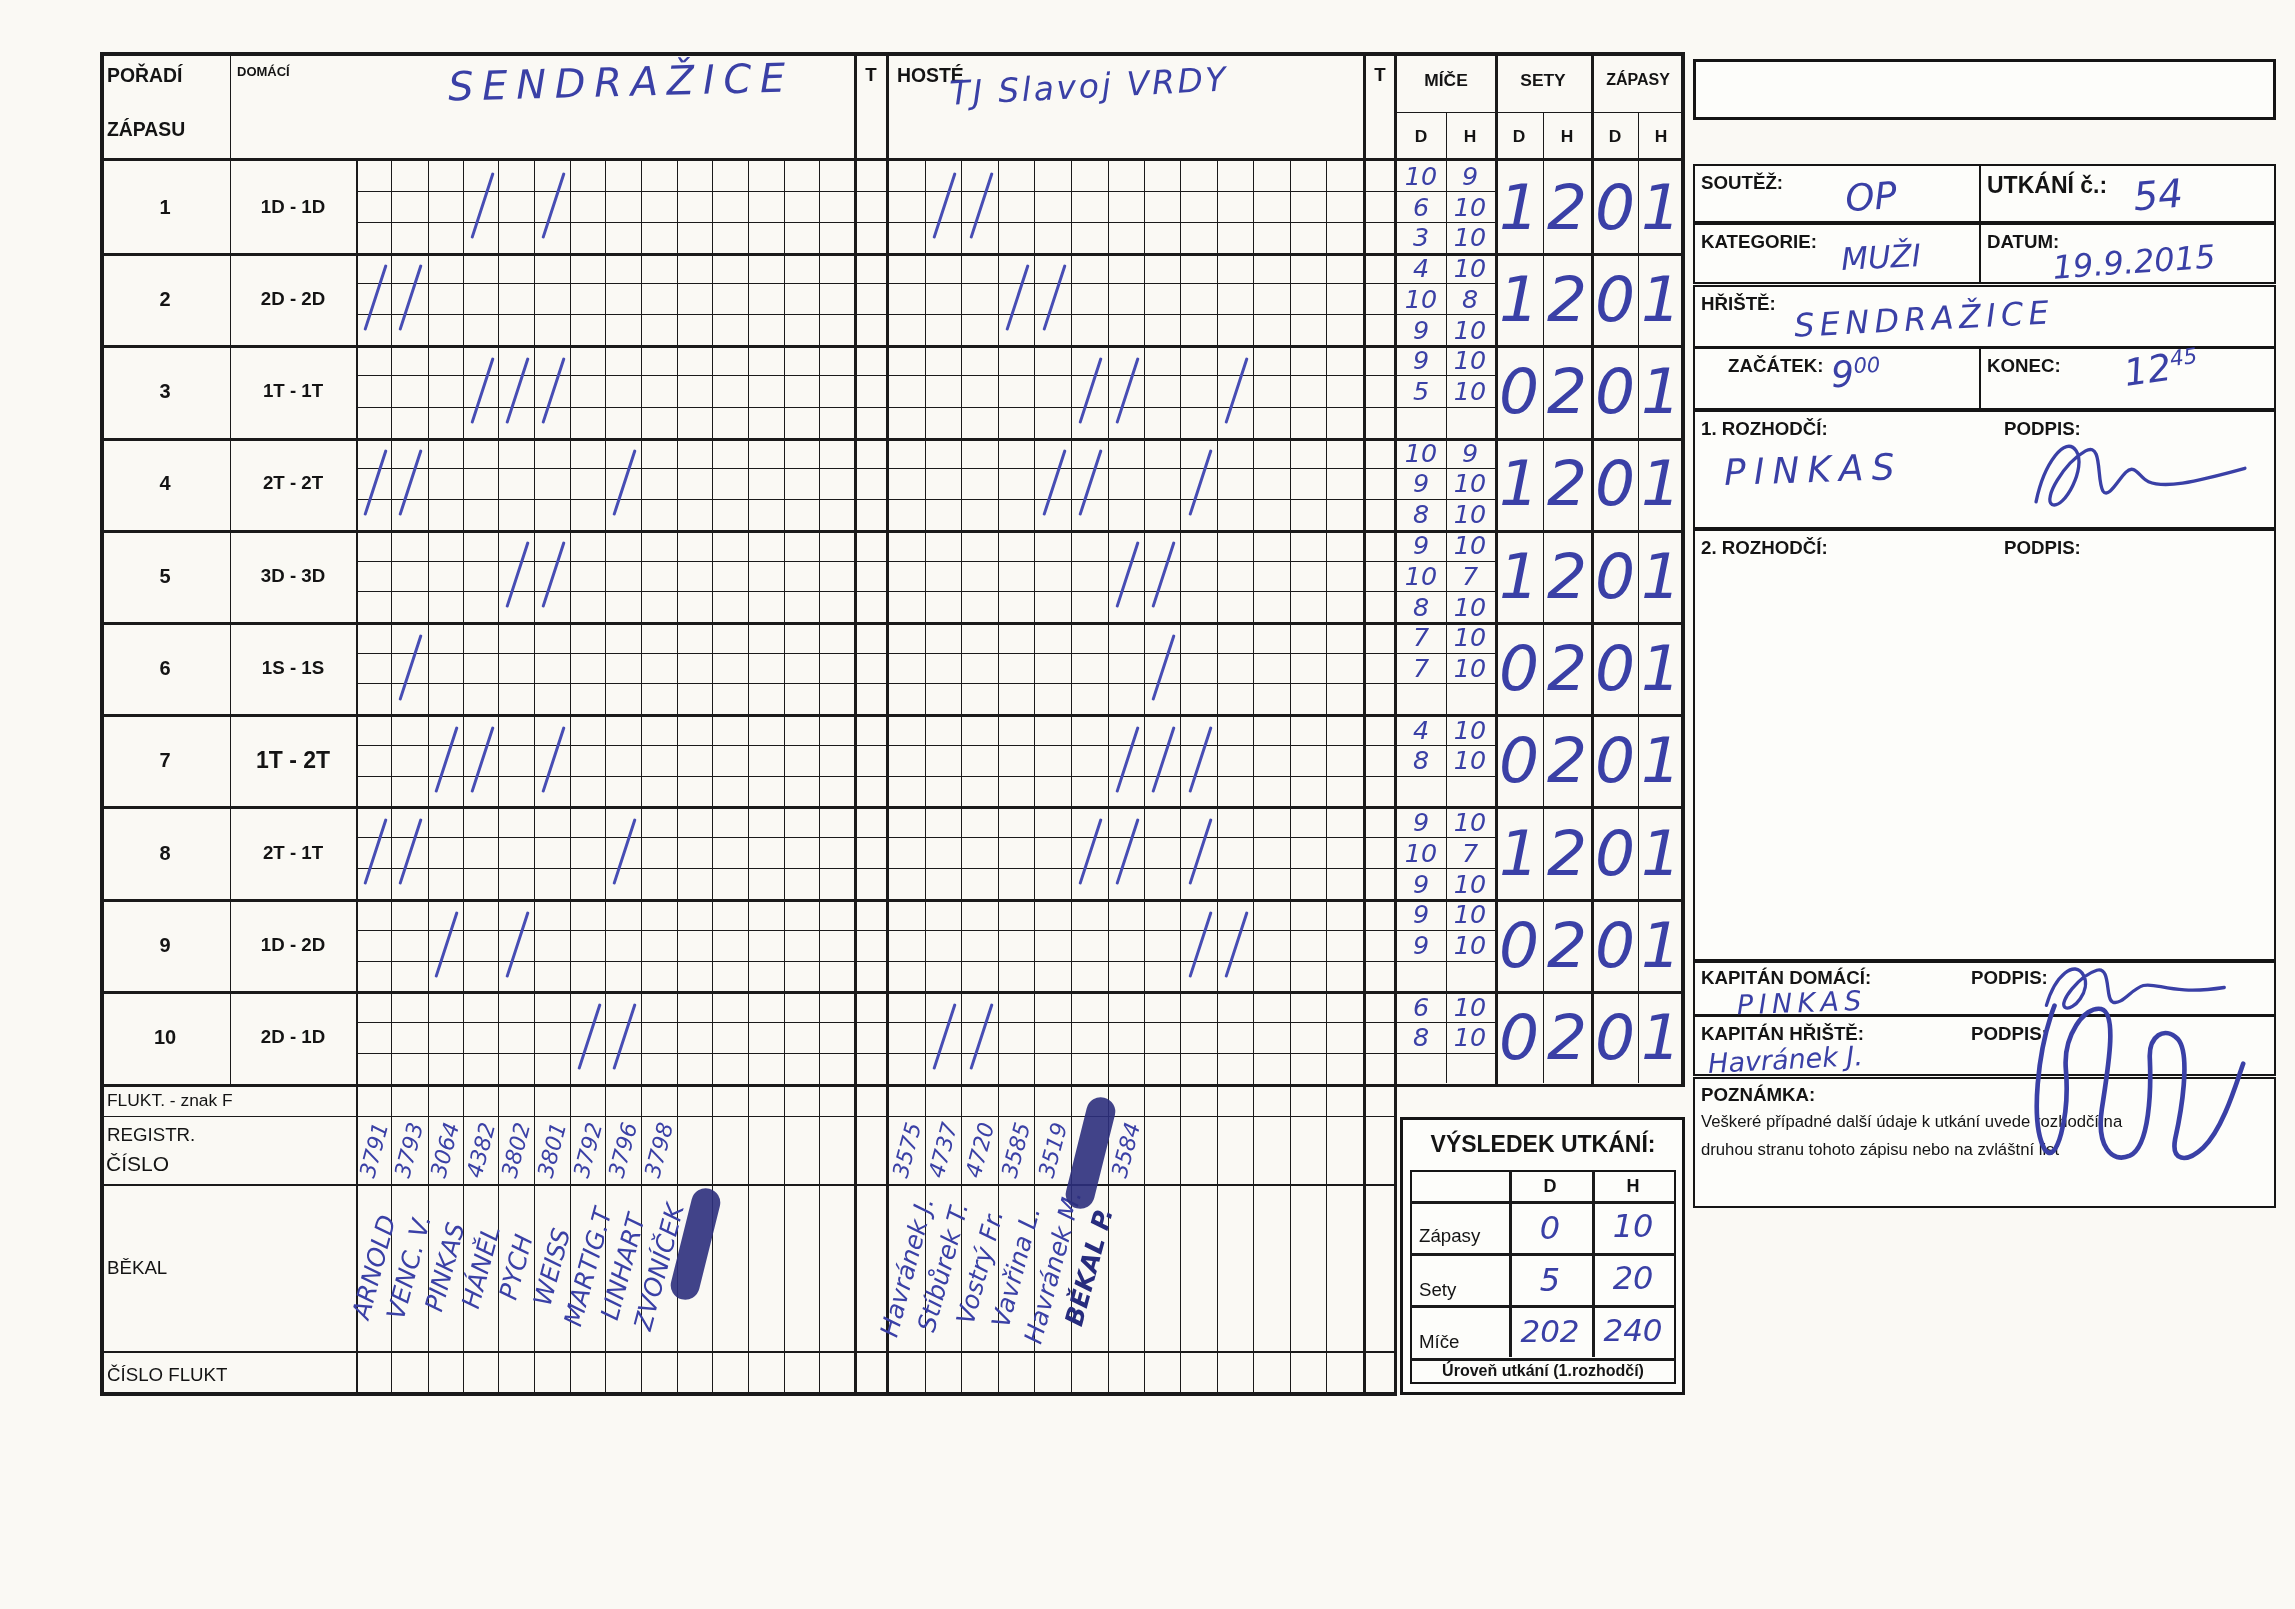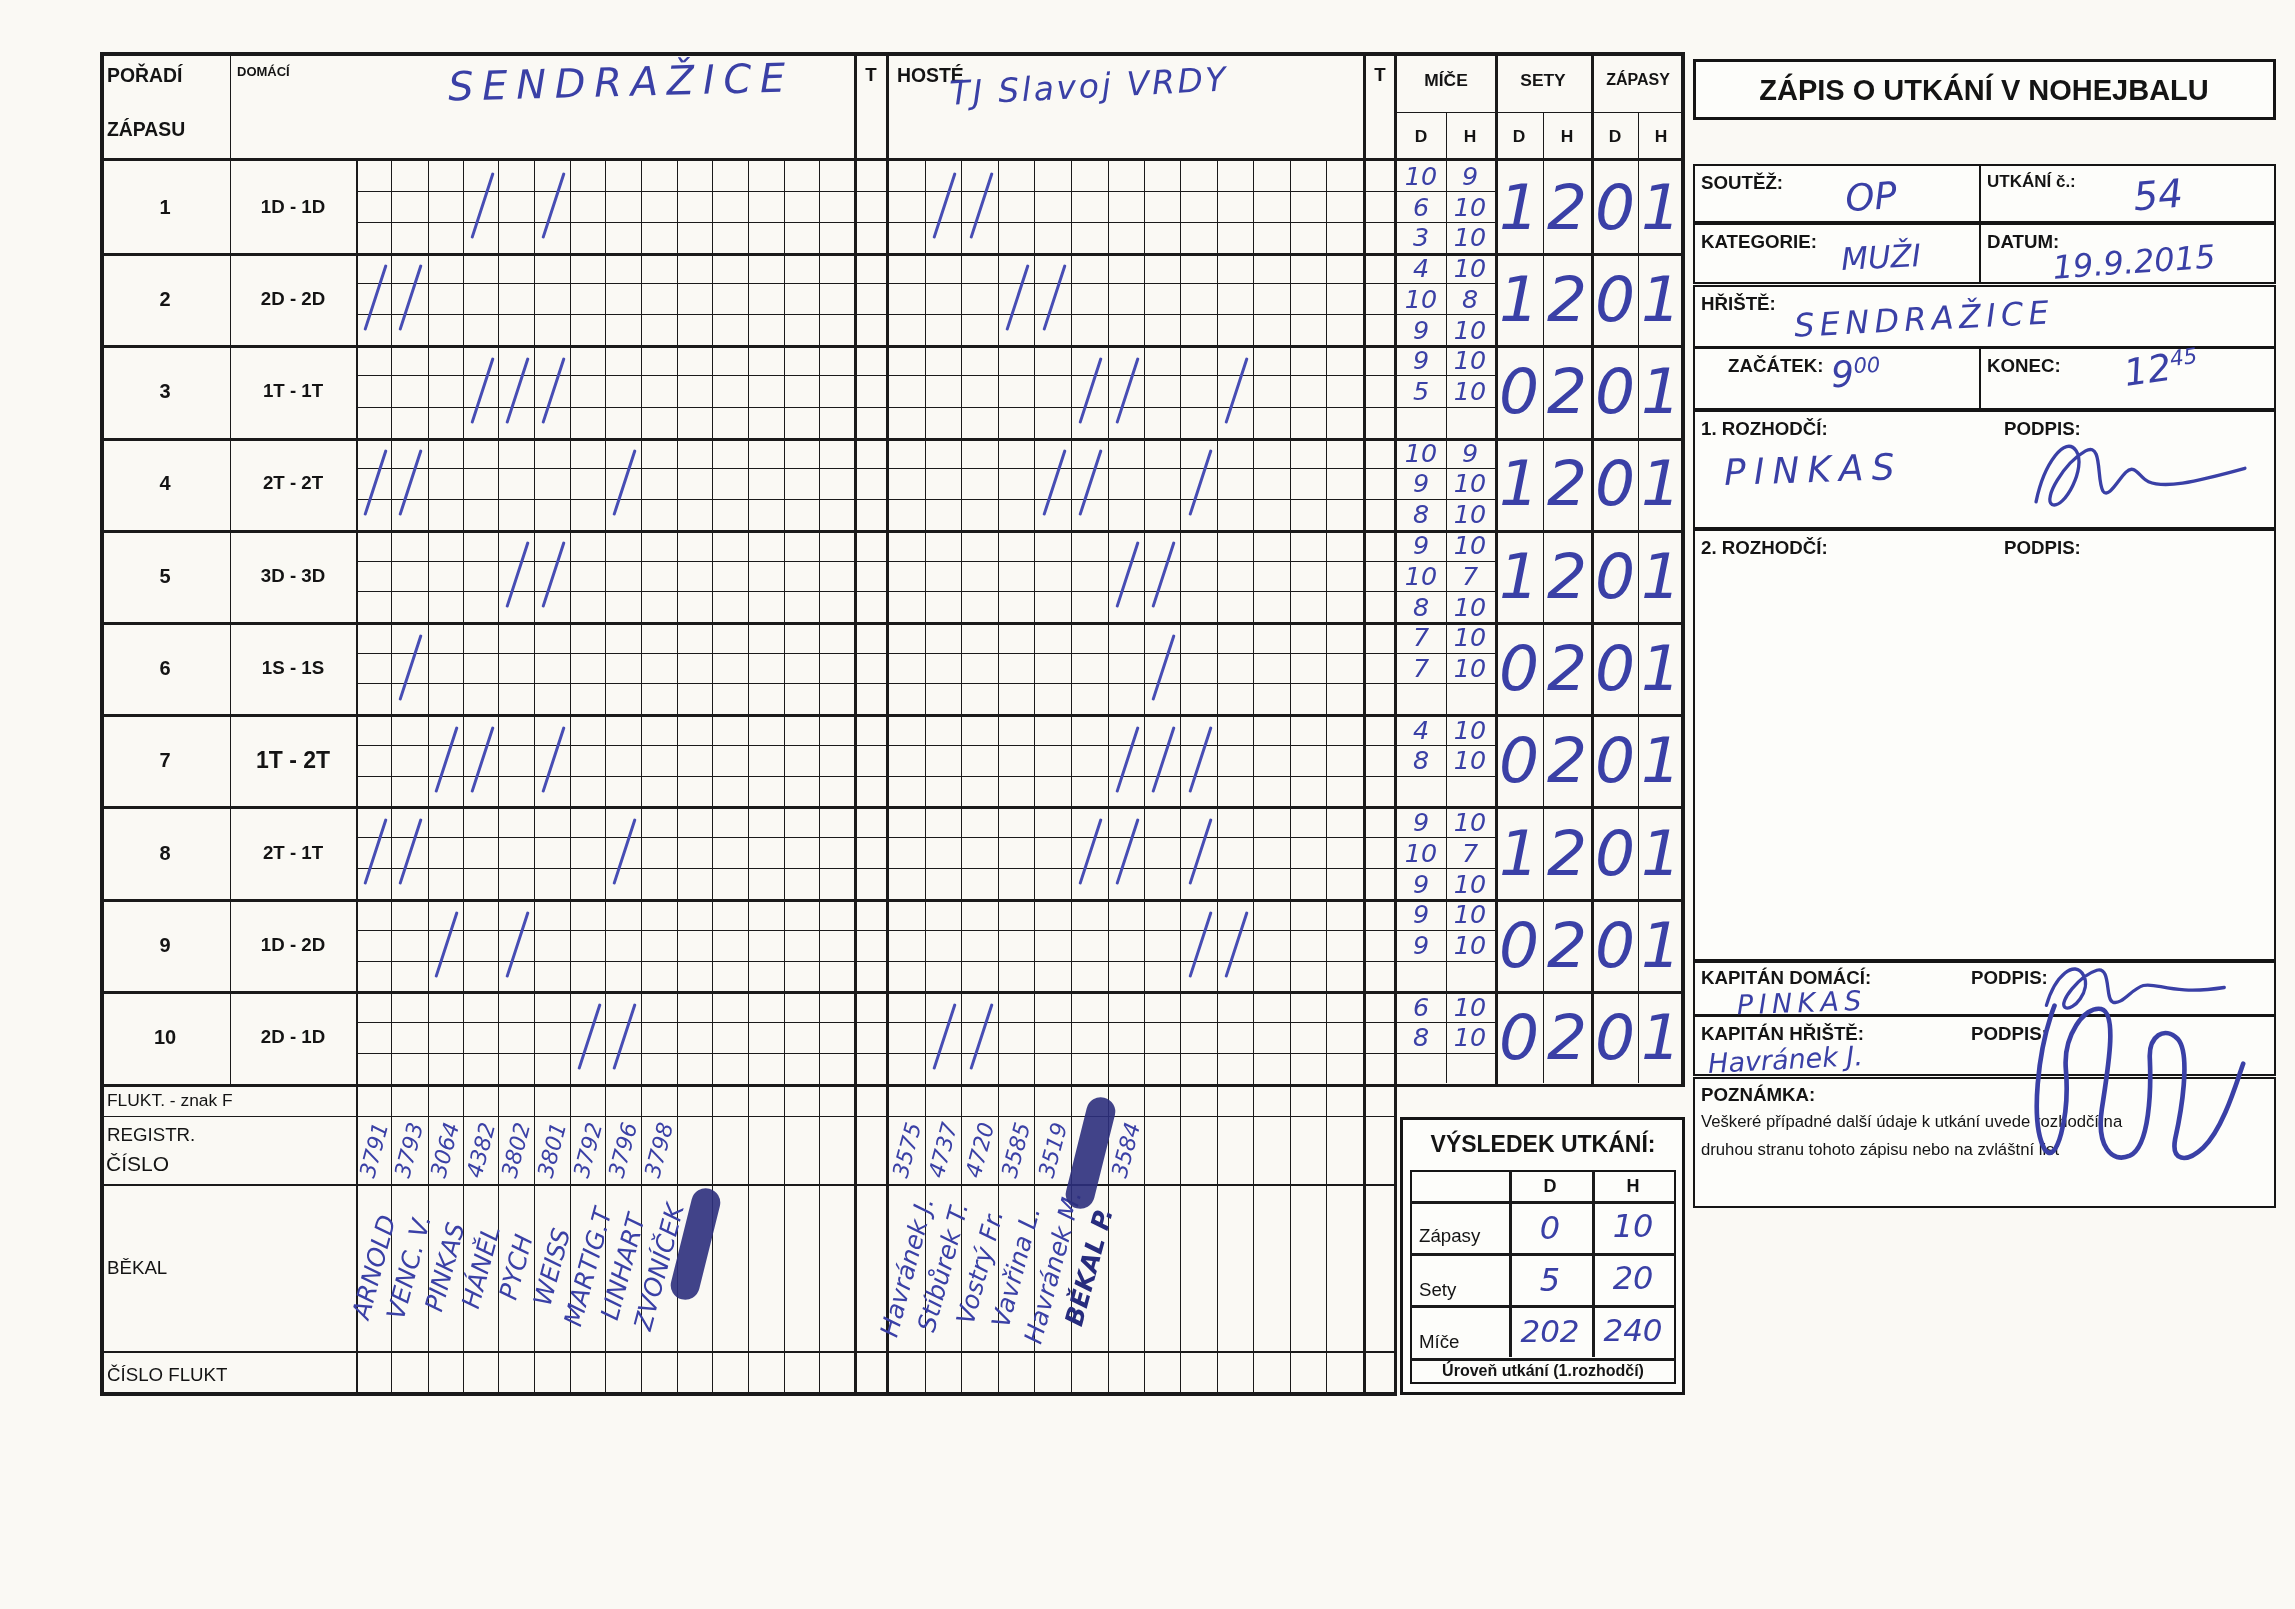--- a/index.html
+++ b/index.html
@@ -61,27 +61,26 @@
   <div class="txt" style="left:1419px;top:1331px;font-size:18.7px;">Míče</div>
   <div class="hw c" style="left:1550px;top:1228px;font-size:32px;">0</div>
   <div class="hw c" style="left:1633px;top:1226px;font-size:32px;">10</div>
   <div class="hw c" style="left:1550px;top:1280px;font-size:32px;">5</div>
   <div class="hw c" style="left:1633px;top:1278px;font-size:32px;">20</div>
   <div class="hw c" style="left:1550px;top:1331px;font-size:31px;">202</div>
   <div class="hw c" style="left:1633px;top:1330px;font-size:31px;">240</div>
   <div class="lbl c" style="left:1543px;top:1371px;font-size:16px;">Úroveň utkání (1.rozhodčí)</div>
 
   <div class="box" style="left:1693px;top:59px;width:583px;height:61px;border-width:3.3px;"></div>
-  <div class="lbl c" style="left:1984px;top:90px;font-size:29px;">ZÁPIS O UTKÁNÍ V NOHEJBALU</div>
 
   <div class="box" style="left:1693px;top:164px;width:289px;height:59px;"></div>
   <div class="box" style="left:1979px;top:164px;width:297px;height:59px;"></div>
   <div class="lbl" style="left:1701px;top:172px;font-size:18.7px;">SOUTĚŽ:</div>
   <div class="hw c" style="left:1871px;top:197px;font-size:37px;transform:translate(-50%,-50%) rotate(-4deg);">OP</div>
-  <div class="lbl" style="left:1987px;top:172px;font-size:17px;">UTKÁNÍ č.:</div>
+  <div class="lbl" style="left:1987px;top:172px;font-size:23px;">UTKÁNÍ č.:</div>
   <div class="hw c" style="left:2158px;top:195px;font-size:39px;transform:translate(-50%,-50%) rotate(-5deg);">54</div>
 
   <div class="box" style="left:1693px;top:223px;width:289px;height:61px;"></div>
   <div class="box" style="left:1979px;top:223px;width:297px;height:61px;"></div>
   <div class="lbl" style="left:1701px;top:231px;font-size:18.7px;">KATEGORIE:</div>
   <div class="hw c" style="left:1881px;top:257px;font-size:31px;transform:translate(-50%,-50%) rotate(-3deg);">MUŽI</div>
   <div class="lbl" style="left:1987px;top:231px;font-size:18.7px;">DATUM:</div>
   <div class="hw c" style="left:2134px;top:262px;font-size:32px;transform:translate(-50%,-50%) rotate(-4deg);">19.9.2015</div>
 
   <div class="box" style="left:1693px;top:285px;width:583px;height:63px;"></div>

